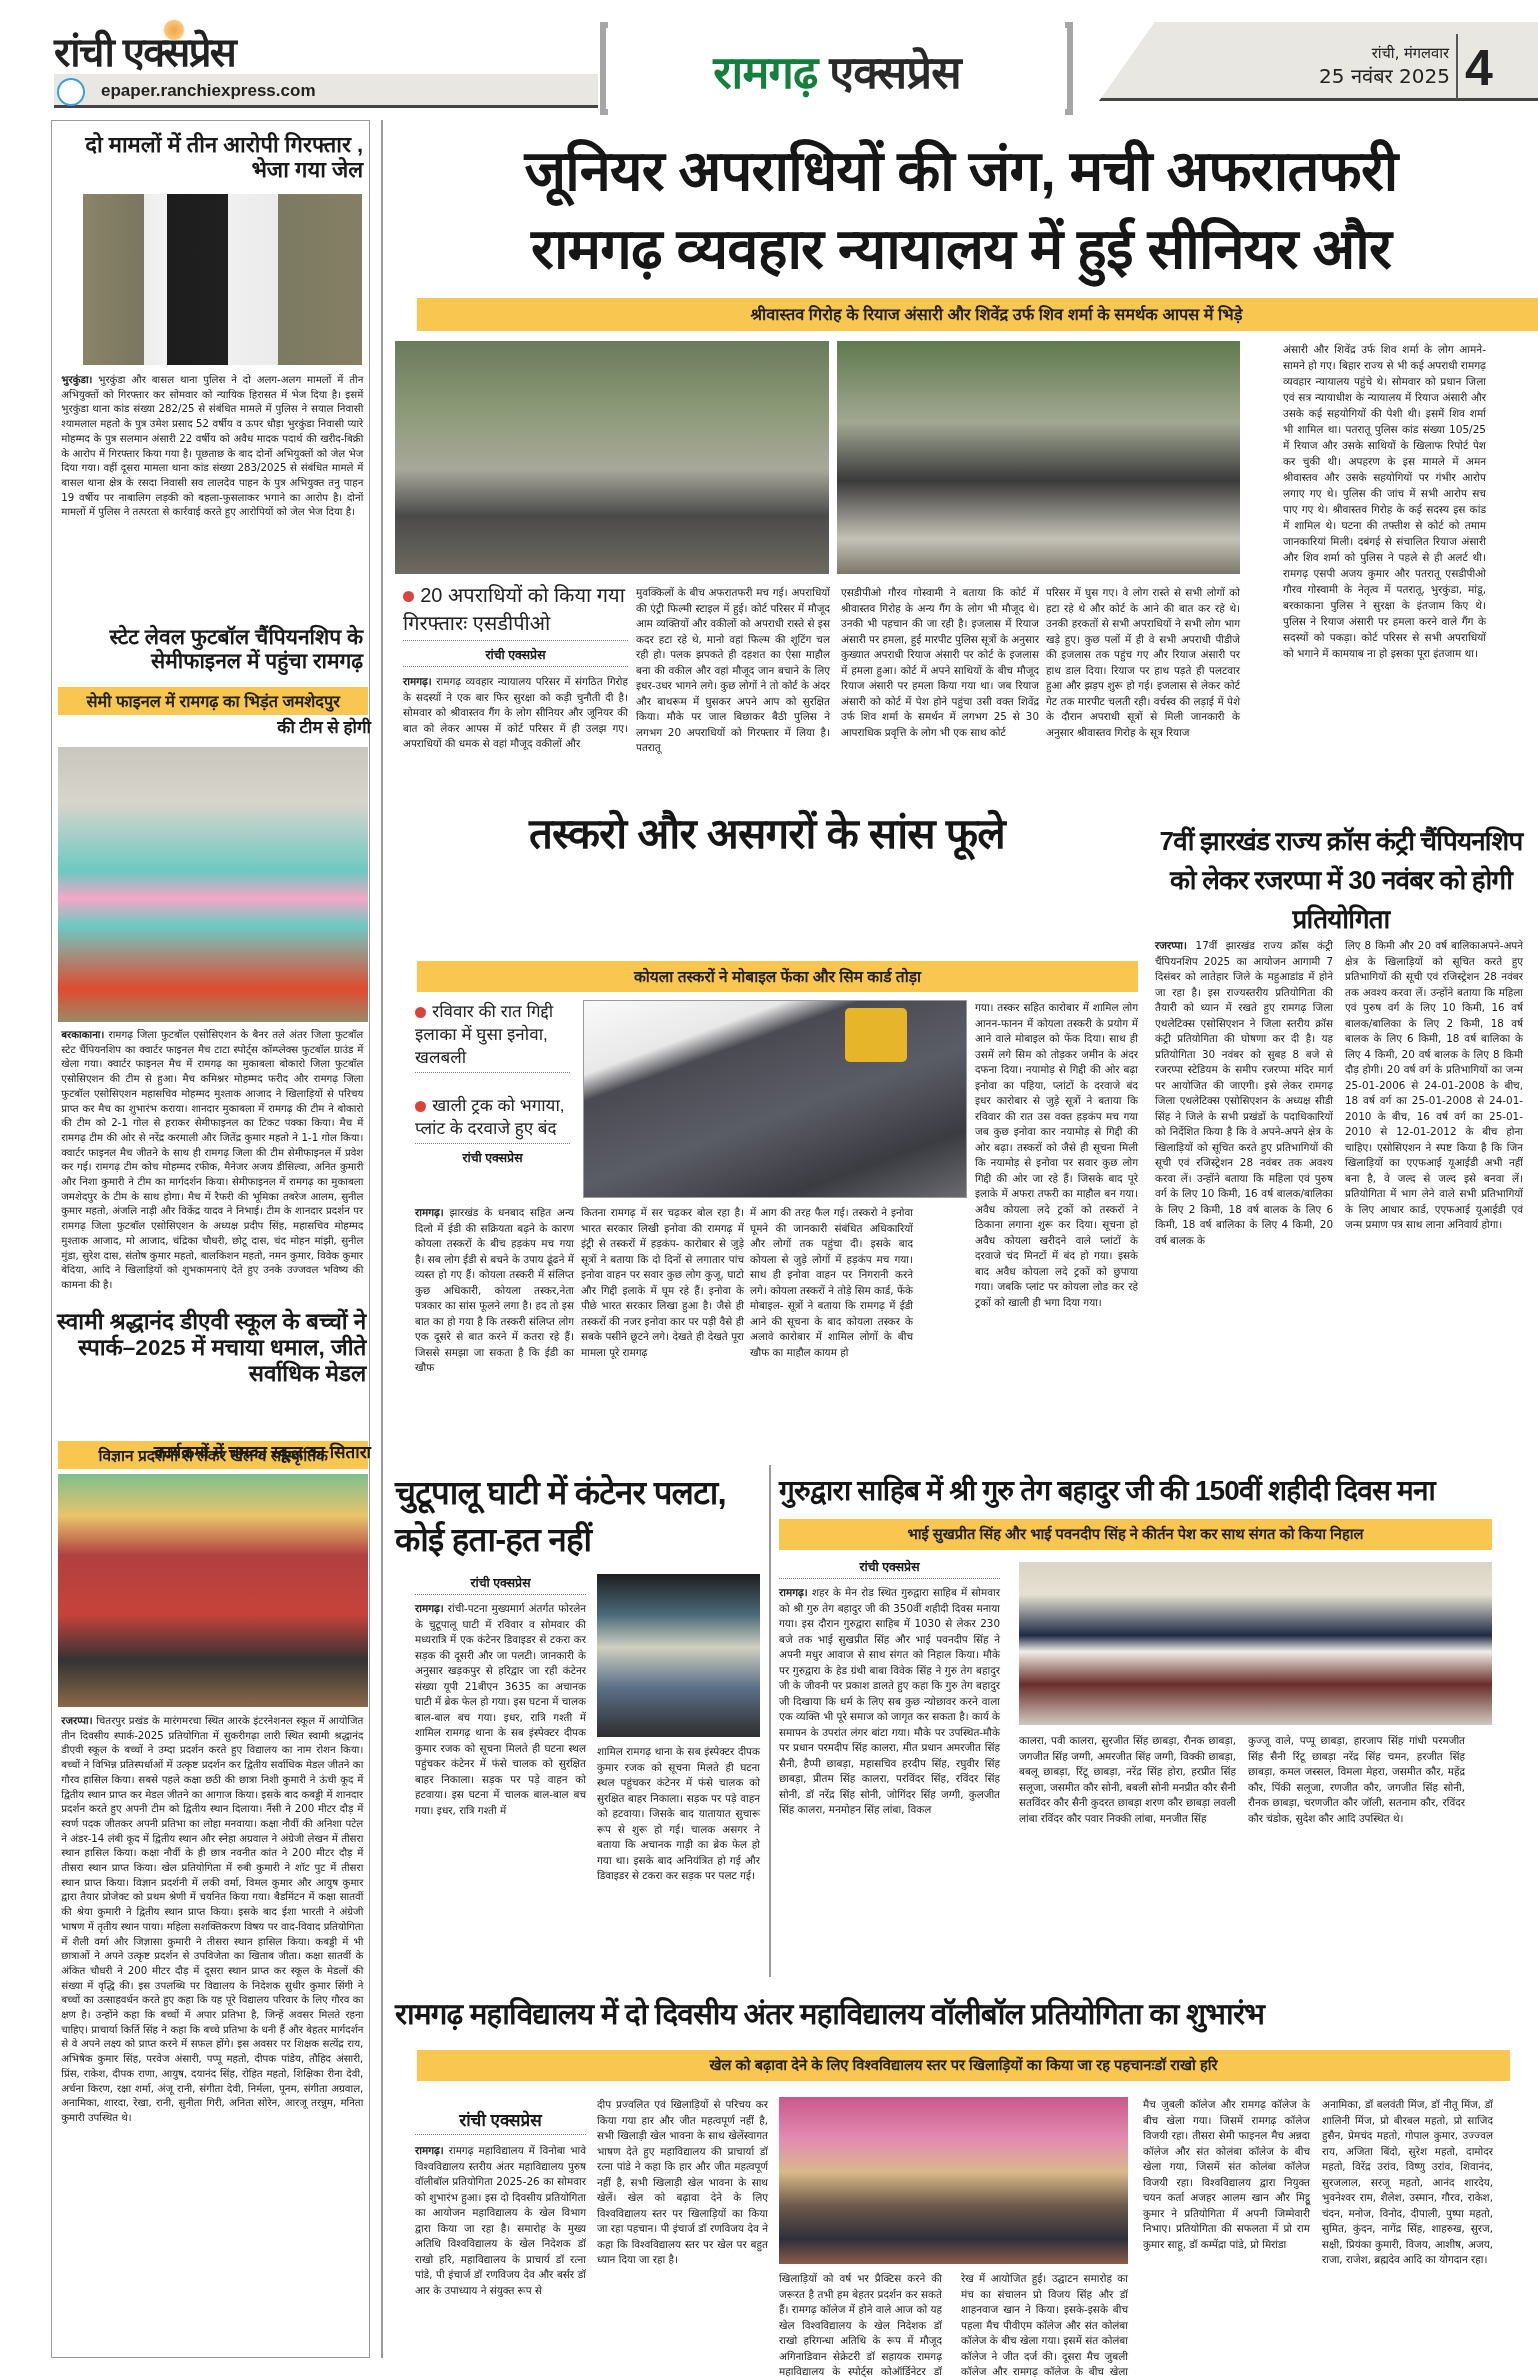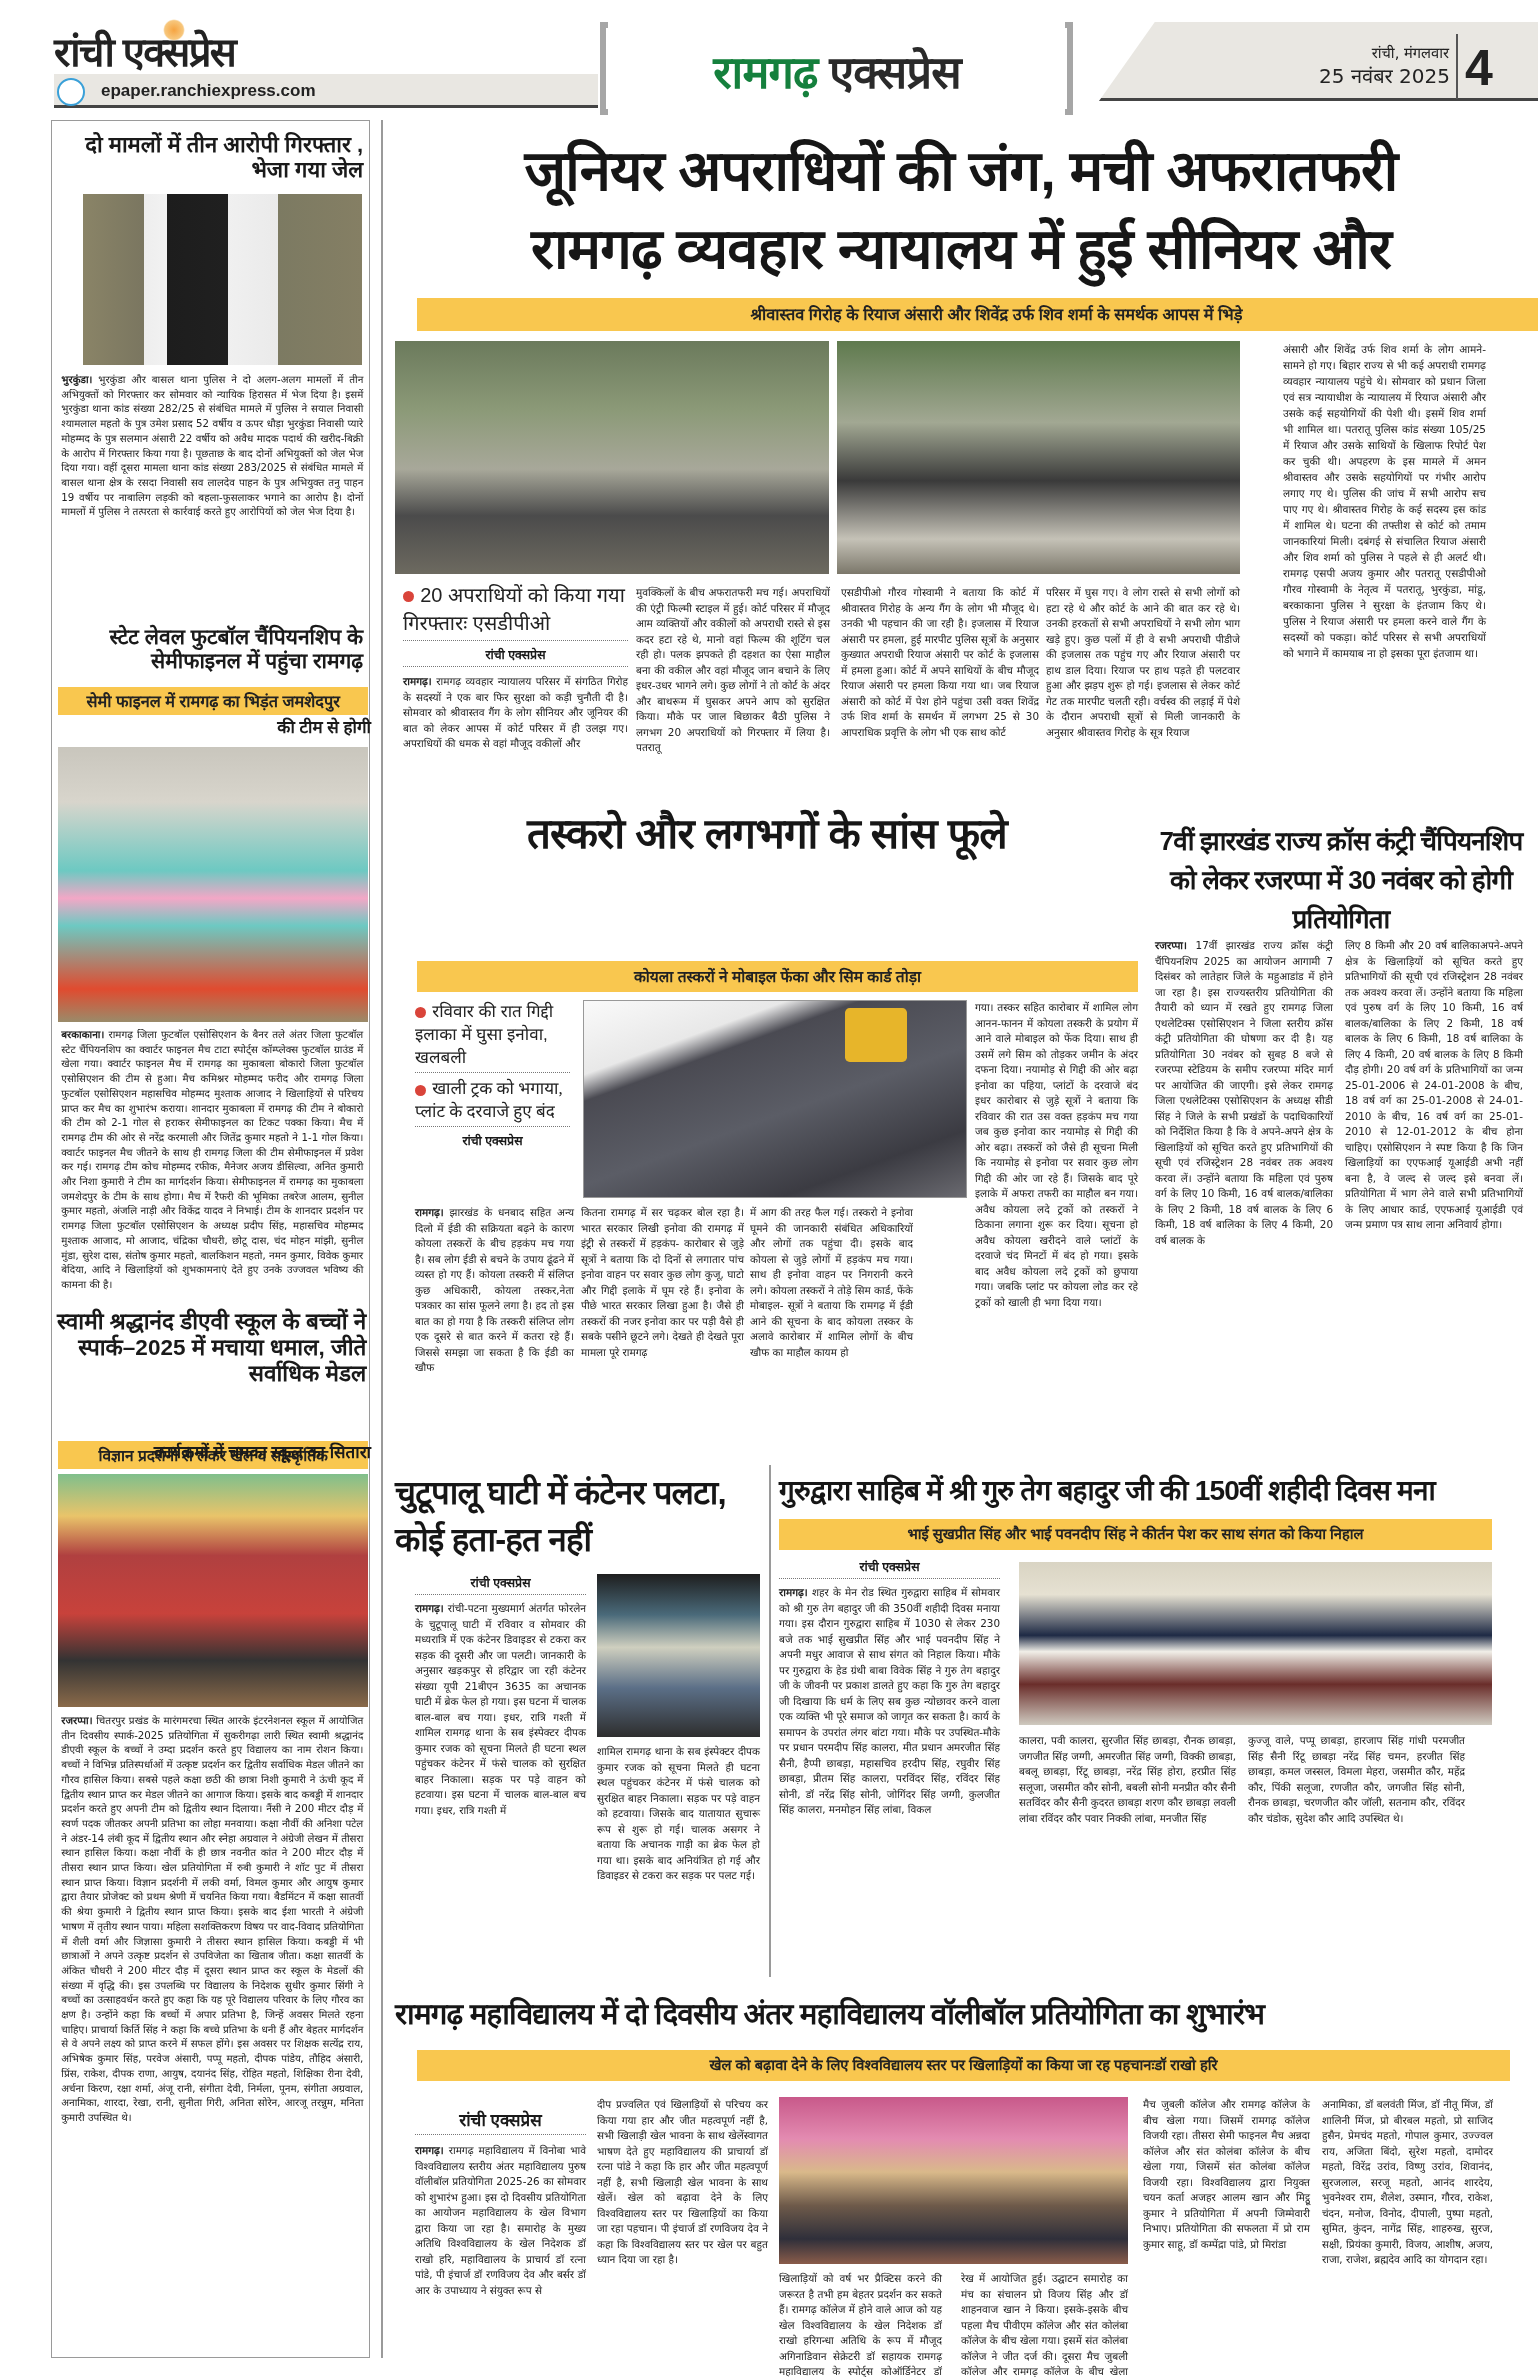--- a/index.html
+++ b/index.html
@@ -100,27 +100,27 @@
   <div class="bullet-txt"><span class="bullet-dot"></span><span>20 अपराधियों को किया गया गिरफ्तारः एसडीपीओ</span></div>
   <div class="byline" style="margin-top:4.7px;">रांची एक्सप्रेस</div>
 </div>
 <div class="abs col" style="left:403px;top:674px;width:225px;"><b>रामगढ़।</b> <span>रामगढ़ व्यवहार न्यायालय परिसर में संगठित गिरोह के सदस्यों ने एक बार फिर सुरक्षा को कड़ी चुनौती दी है। सोमवार को श्रीवास्तव गैंग के लोग सीनियर और जूनियर की बात को लेकर आपस में कोर्ट परिसर में ही उलझ गए। अपराधियों की धमक से वहां मौजूद वकीलों और</span></div>
 <div class="abs col" style="left:636px;top:585px;width:194px;">मुवक्किलों के बीच अफरातफरी मच गई। अपराधियों की एंट्री फिल्मी स्टाइल में हुई। कोर्ट परिसर में मौजूद आम व्यक्तियों और वकीलों को अपराधी रास्ते से इस कदर हटा रहे थे, मानो वहां फिल्म की शूटिंग चल रही हो। पलक झपकते ही दहशत का ऐसा माहौल बना की वकील और वहां मौजूद जान बचाने के लिए इधर-उधर भागने लगे। कुछ लोगों ने तो कोर्ट के अंदर और बाथरूम में घुसकर अपने आप को सुरक्षित किया। मौके पर जाल बिछाकर बैठी पुलिस ने लगभग 20 अपराधियों को गिरफ्तार में लिया है। पतरातू</div>
 <div class="abs col" style="left:841px;top:585px;width:198px;">एसडीपीओ गौरव गोस्वामी ने बताया कि कोर्ट में श्रीवास्तव गिरोह के अन्य गैंग के लोग भी मौजूद थे। उनकी भी पहचान की जा रही है। इजलास में रियाज अंसारी पर हमला, हुई मारपीट पुलिस सूत्रों के अनुसार कुख्यात अपराधी रियाज अंसारी पर कोर्ट के इजलास में हमला हुआ। कोर्ट में अपने साथियों के बीच मौजूद रियाज अंसारी पर हमला किया गया था। जब रियाज अंसारी को कोर्ट में पेश होने पहुंचा उसी वक्त शिवेंद्र उर्फ शिव शर्मा के समर्थन में लगभग 25 से 30 आपराधिक प्रवृत्ति के लोग भी एक साथ कोर्ट</div>
 <div class="abs col" style="left:1046px;top:585px;width:194px;">परिसर में घुस गए। वे लोग रास्ते से सभी लोगों को हटा रहे थे और कोर्ट के आने की बात कर रहे थे। उनकी हरकतों से सभी अपराधियों ने सभी लोग भाग खड़े हुए। कुछ पलों में ही वे सभी अपराधी पीडीजे की इजलास तक पहुंच गए और रियाज अंसारी पर हाथ डाल दिया। रियाज पर हाथ पड़ते ही पलटवार हुआ और झड़प शुरू हो गई। इजलास से लेकर कोर्ट गेट तक मारपीट चलती रही। वर्चस्व की लड़ाई में पेशे के दौरान अपराधी सूत्रों से मिली जानकारी के अनुसार श्रीवास्तव गिरोह के सूत्र रियाज</div>
 <div class="abs col" style="left:1283px;top:341px;width:203px;font-size:10.5px;line-height:16px;">अंसारी और शिवेंद्र उर्फ शिव शर्मा के लोग आमने-सामने हो गए। बिहार राज्य से भी कई अपराधी रामगढ़ व्यवहार न्यायालय पहुंचे थे। सोमवार को प्रधान जिला एवं सत्र न्यायाधीश के न्यायालय में रियाज अंसारी और उसके कई सहयोगियों की पेशी थी। इसमें शिव शर्मा भी शामिल था। पतरातू पुलिस कांड संख्या 105/25 में रियाज और उसके साथियों के खिलाफ रिपोर्ट पेश कर चुकी थी। अपहरण के इस मामले में अमन श्रीवास्तव और उसके सहयोगियों पर गंभीर आरोप लगाए गए थे। पुलिस की जांच में सभी आरोप सच पाए गए थे। श्रीवास्तव गिरोह के कई सदस्य इस कांड में शामिल थे। घटना की तफ्तीश से कोर्ट को तमाम जानकारियां मिली। दबंगई से संचालित रियाज अंसारी और शिव शर्मा को पुलिस ने पहले से ही अलर्ट थी। रामगढ़ एसपी अजय कुमार और पतरातू एसडीपीओ गौरव गोस्वामी के नेतृत्व में पतरातू, भुरकुंडा, मांडू, बरकाकाना पुलिस ने सुरक्षा के इंतजाम किए थे। पुलिस ने रियाज अंसारी पर हमला करने वाले गैंग के सदस्यों को पकड़ा। कोर्ट परिसर से सभी अपराधियों को भगाने में कामयाब ना हो इसका पूरा इंतजाम था।</div>
 
 <div class="abs hl" style="left:395px;top:806px;width:744px;font-size:42px;line-height:56px;text-align:center;">
-  <div>तस्करो और लगभगों के सांस फूले</div>
+  <div>तस्करो और असगरों के सांस फूले</div>
 </div>
 <div class="abs sub-yellow" style="left:417px;top:961px;width:721px;height:31px;font-size:15.5px;line-height:31px;">कोयला तस्करों ने मोबाइल फेंका और सिम कार्ड तोड़ा</div>
 
 <div class="abs" style="left:415px;top:1000px;width:155px;">
   <div class="bullet-txt" style="font-size:17px;line-height:23px;"><span class="bullet-dot"></span><span>रविवार की रात गिद्दी इलाका में घुसा इनोवा, खलबली</span></div>
-  <div class="bullet-txt" style="font-size:17px;line-height:23px;margin-top:4px;font-family:Liberation Serif, serif;"><span class="bullet-dot"></span><span>खाली ट्रक को भगाया, प्लांट के दरवाजे हुए बंद</span></div>
+  <div class="bullet-txt" style="font-size:17px;line-height:23px;margin-top:21px;"><span class="bullet-dot"></span><span>खाली ट्रक को भगाया, प्लांट के दरवाजे हुए बंद</span></div>
   <div class="byline" style="border:none;margin-top:4.7px;">रांची एक्सप्रेस</div>
 </div>
 <div class="abs photo" style="left:583px;top:1000px;width:384px;height:198px;border:1.6px solid #999;background:linear-gradient(160deg,#fafafa 0%,#e8e8e8 22%,#4a4a52 30%,#5b5d66 55%,#3b3b42 80%,#6a6a70 100%);"></div>
 <div class="abs" style="left:845px;top:1008px;width:62px;height:54px;background:#e7b52a;border-radius:4.7px;"></div>
 
 <div class="abs col" style="left:415px;top:1205px;width:159px;"><b>रामगढ़।</b> <span>झारखंड के धनबाद सहित अन्य दिलो में ईडी की सक्रियता बढ़ने के कारण कोयला तस्करों के बीच हड़कंप मच गया है। सब लोग ईडी से बचने के उपाय ढूंढने में व्यस्त हो गए हैं। कोयला तस्करी में संलिप्त कुछ अधिकारी, कोयला तस्कर,नेता पत्रकार का सांस फूलने लगा है। हद तो इस बात का हो गया है कि तस्करी संलिप्त लोग एक दूसरे से बात करने में कतरा रहे हैं। जिससे समझा जा सकता है कि ईडी का खौफ</span></div>
 <div class="abs col" style="left:581px;top:1205px;width:163px;">कितना रामगढ़ में सर चढ़कर बोल रहा है। भारत सरकार लिखी इनोवा की रामगढ़ में इंट्री से तस्करों में हड़कंप- कारोबार से जुड़े सूत्रों ने बताया कि दो दिनों से लगातार पांच इनोवा वाहन पर सवार कुछ लोग कुजू, घाटो और गिद्दी इलाके में घूम रहे हैं। इनोवा के पीछे भारत सरकार लिखा हुआ है। जैसे ही तस्करों की नजर इनोवा कार पर पड़ी वैसे ही सबके पसीने छूटने लगे। देखते ही देखते पूरा मामला पूरे रामगढ़</div>
 <div class="abs col" style="left:750px;top:1205px;width:163px;">में आग की तरह फैल गई। तस्करो ने इनोवा घूमने की जानकारी संबंधित अधिकारियों और लोगों तक पहुंचा दी। इसके बाद कोयला से जुड़े लोगों में हड़कंप मच गया। साथ ही इनोवा वाहन पर निगरानी करने लगे। कोयला तस्करों ने तोड़े सिम कार्ड, फेंके मोबाइल- सूत्रों ने बताया कि रामगढ़ में ईडी आने की सूचना के बाद कोयला तस्कर के अलावे कारोबार में शामिल लोगों के बीच खौफ का माहौल कायम हो</div>
 <div class="abs col" style="left:975px;top:1000px;width:163px;">गया। तस्कर सहित कारोबार में शामिल लोग आनन-फानन में कोयला तस्करी के प्रयोग में आने वाले मोबाइल को फेंक दिया। साथ ही उसमें लगे सिम को तोड़कर जमीन के अंदर दफना दिया। नयामोड़ से गिद्दी की ओर बढ़ा इनोवा का पहिया, प्लांटों के दरवाजे बंद इधर कारोबार से जुड़े सूत्रों ने बताया कि रविवार की रात उस वक्त हड़कंप मच गया जब कुछ इनोवा कार नयामोड़ से गिद्दी की ओर बढ़ा। तस्करों को जैसे ही सूचना मिली कि नयामोड़ से इनोवा पर सवार कुछ लोग गिद्दी की ओर जा रहे हैं। जिसके बाद पूरे इलाके में अफरा तफरी का माहौल बन गया। अवैध कोयला लदे ट्रकों को तस्करों ने ठिकाना लगाना शुरू कर दिया। सूचना हो अवैध कोयला खरीदने वाले प्लांटों के दरवाजे चंद मिनटों में बंद हो गया। इसके बाद अवैध कोयला लदे ट्रकों को छुपाया गया। जबकि प्लांट पर कोयला लोड कर रहे ट्रकों को खाली ही भगा दिया गया।</div>
 

